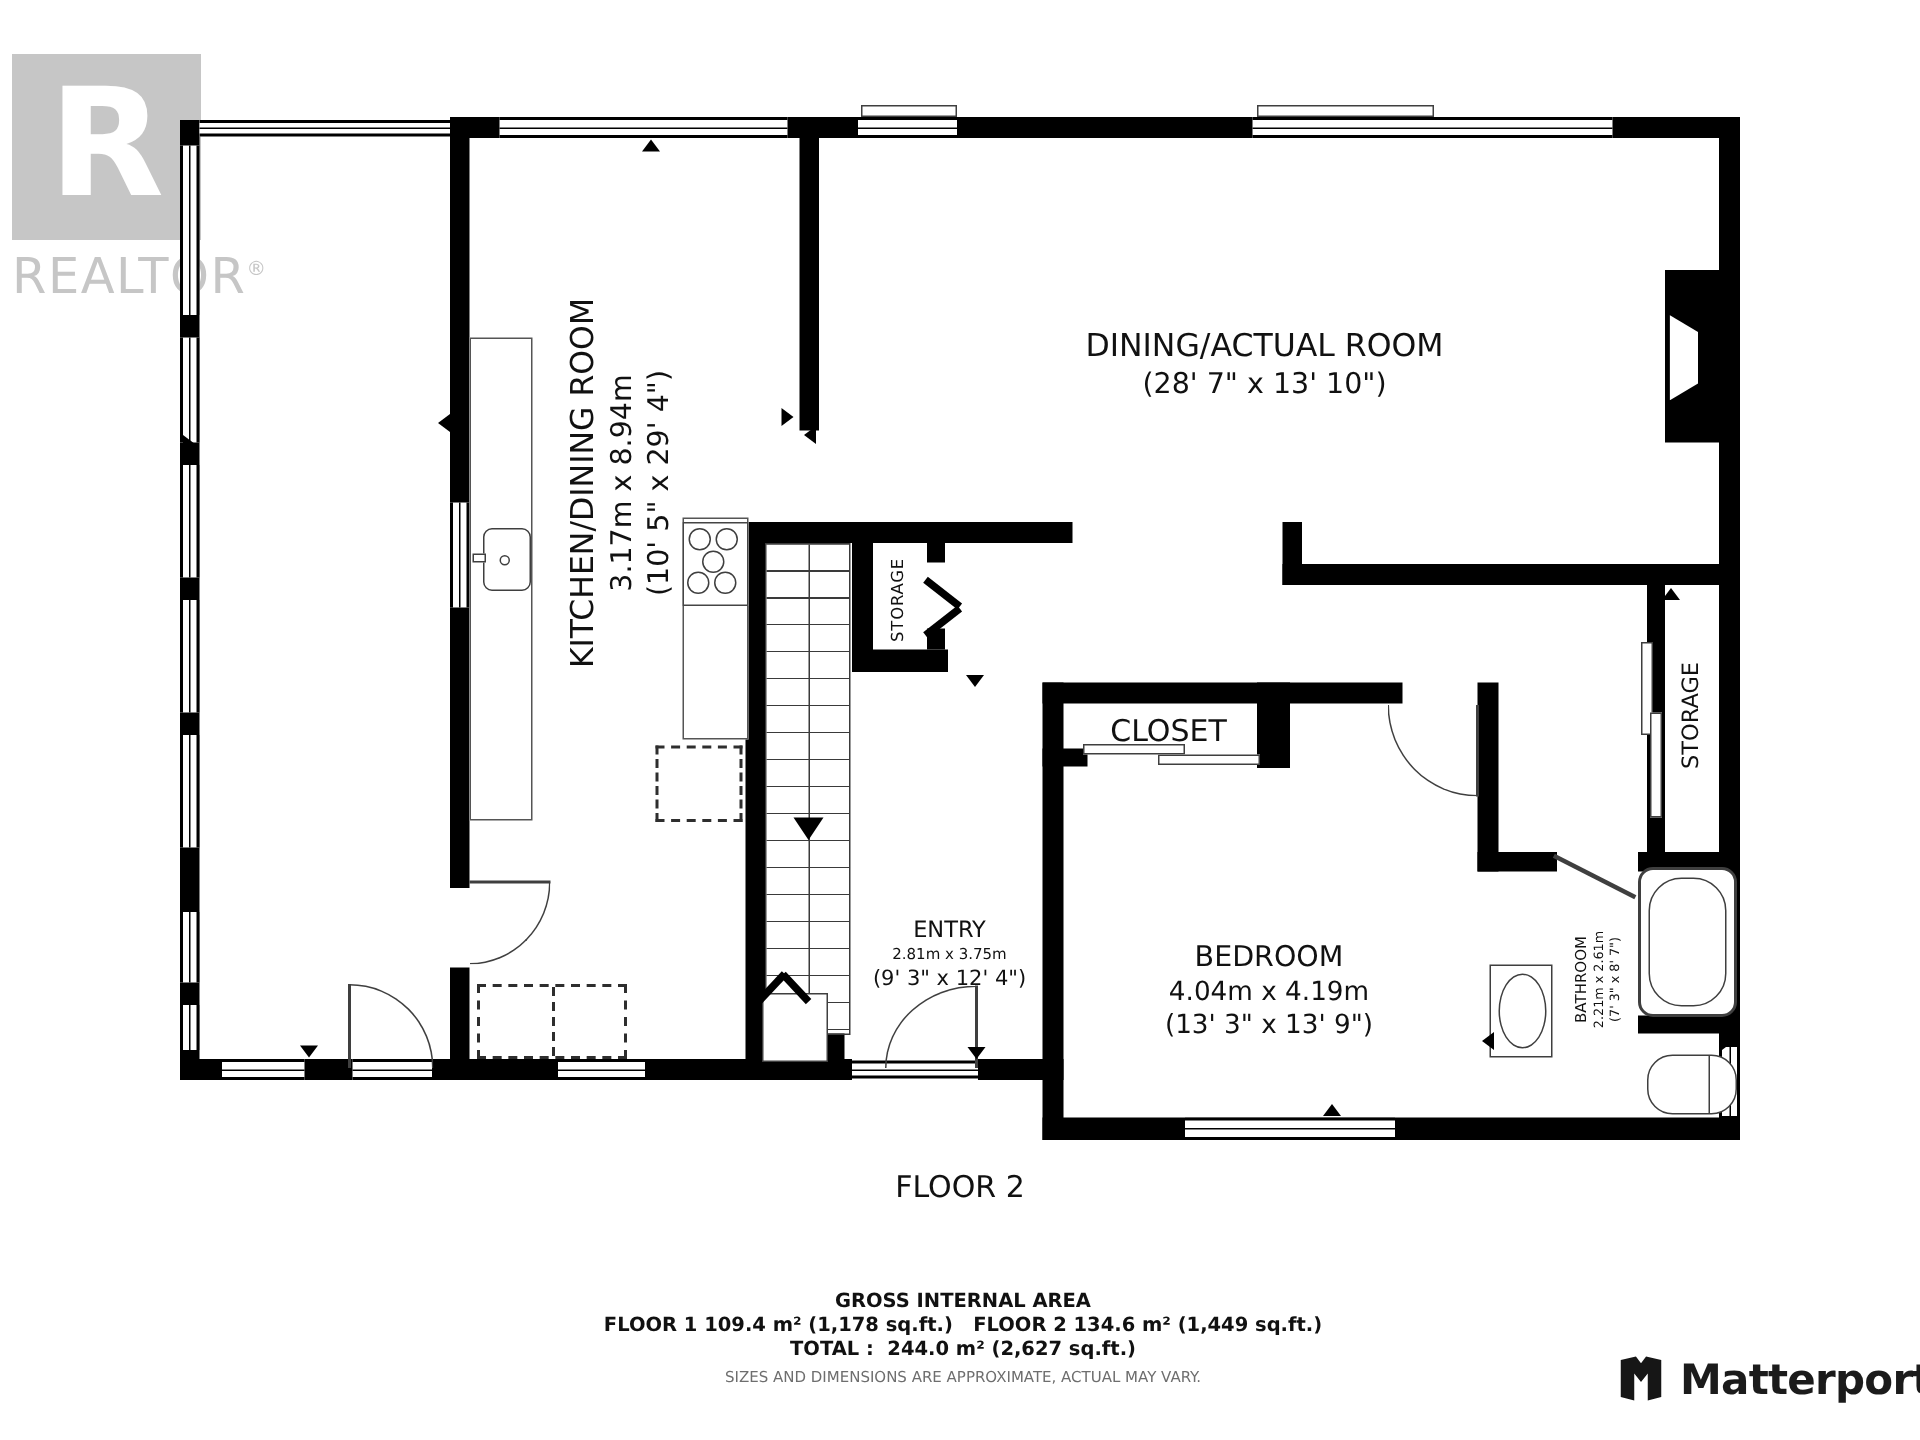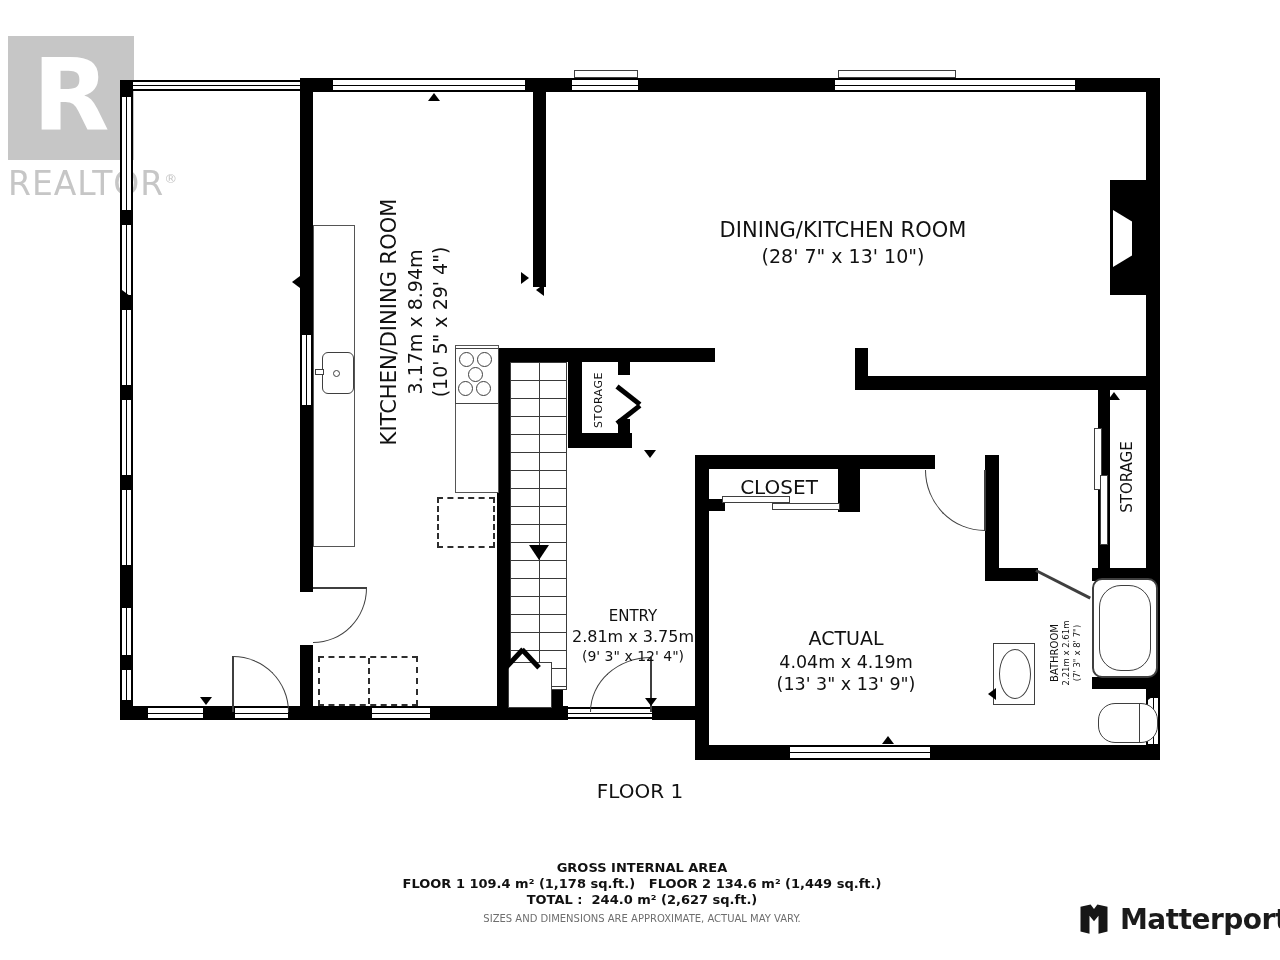--- a/index.html
+++ b/index.html
@@ -165,50 +165,50 @@
   <div class="tri down" style="left:645px;top:698px"></div>
   <div class="tri left" style="left:988px;top:688px"></div>
   <div class="tri right" style="left:1148px;top:688px"></div>
 
   <div class="lbl rot" style="left:414px;top:322px">
     <div style="font-size:21px">KITCHEN/DINING ROOM</div>
     <div style="font-size:19px">3.17m x 8.94m</div>
     <div style="font-size:19px">(10' 5" x 29' 4")</div>
   </div>
   <div class="lbl" style="left:843px;top:243px">
-    <div style="font-size:21px">DINING/KITCHEN ROOM</div>
+    <div style="font-size:21px">DINING/ACTUAL ROOM</div>
     <div style="font-size:19px">(28' 7" x 13' 10")</div>
   </div>
   <div class="lbl" style="left:633px;top:636px">
     <div style="font-size:15px">ENTRY</div>
-    <div style="font-size:16px">2.81m x 3.75m</div>
+    <div style="font-size:10px">2.81m x 3.75m</div>
     <div style="font-size:14px">(9' 3" x 12' 4")</div>
   </div>
   <div class="lbl" style="left:846px;top:661px">
-    <div style="font-size:19px">ACTUAL</div>
+    <div style="font-size:19px">BEDROOM</div>
     <div style="font-size:17.5px">4.04m x 4.19m</div>
     <div style="font-size:17.5px">(13' 3" x 13' 9")</div>
   </div>
   <div class="lbl rot" style="left:1066px;top:653px">
     <div style="font-size:10px">BATHROOM</div>
     <div style="font-size:8.5px">2.21m x 2.61m</div>
     <div style="font-size:8.5px">(7' 3" x 8' 7")</div>
   </div>
   <div class="lbl" style="left:779px;top:487px">
     <div style="font-size:20px">CLOSET</div>
   </div>
   <div class="lbl rot" style="left:599px;top:400px">
     <div style="font-size:11px;letter-spacing:.5px">STORAGE</div>
   </div>
   <div class="lbl rot" style="left:1128px;top:477px">
     <div style="font-size:15px">STORAGE</div>
   </div>
 
   <div class="lbl" style="left:640px;top:791px">
-    <div style="font-size:20px">FLOOR 1</div>
+    <div style="font-size:20px">FLOOR 2</div>
   </div>
 
   <div class="footer">
     <div class="pre">GROSS INTERNAL AREA</div>
     <div class="pre">FLOOR 1 109.4 m² (1,178 sq.ft.)   FLOOR 2 134.6 m² (1,449 sq.ft.)</div>
     <div class="pre">TOTAL :  244.0 m² (2,627 sq.ft.)</div>
     <div class="disc pre">SIZES AND DIMENSIONS ARE APPROXIMATE, ACTUAL MAY VARY.</div>
   </div>
 
   <div class="brand">

